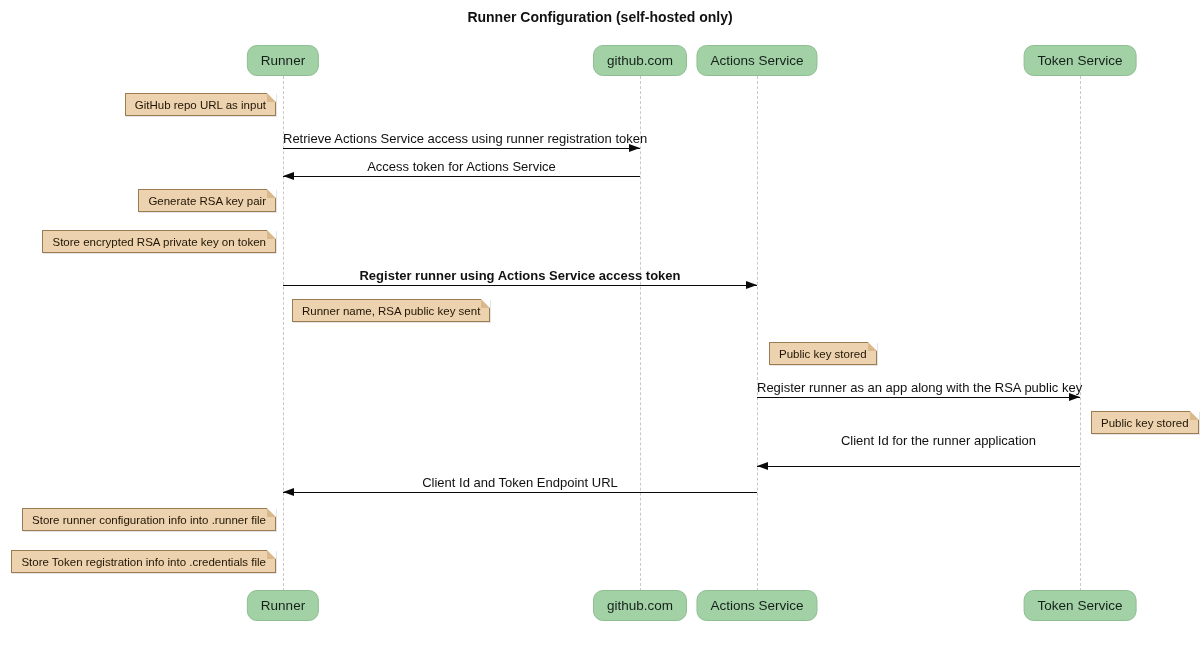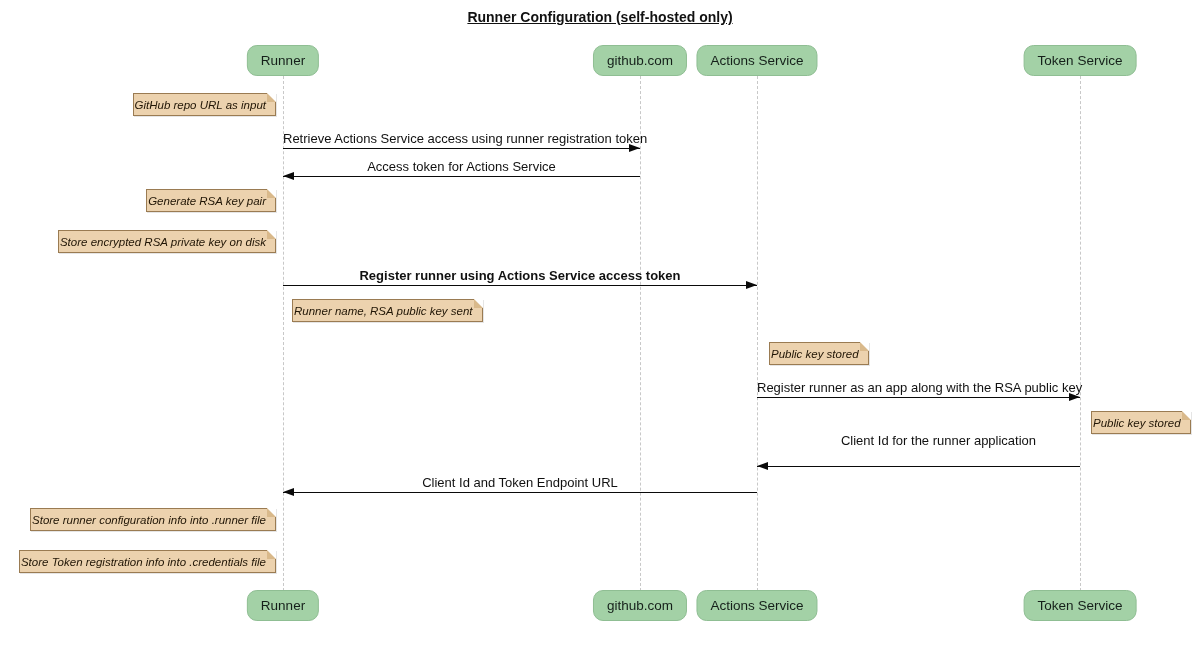--- a/index.html
+++ b/index.html
@@ -13,21 +13,21 @@
     --msg:#0A0A0A;
     --text:#111111;
   }
   html,body{margin:0;padding:0;background:var(--bg);}
   #canvas{
     position:relative;width:1200px;height:647px;background:var(--bg);
     font-family:"Liberation Sans", sans-serif;overflow:hidden;
   }
   .diagram-title{
     position:absolute;top:9px;left:0;width:100%;text-align:center;
-    font-size:14px;font-weight:bold;color:var(--text);text-decoration:underline;
+    font-size:14px;font-weight:bold;color:var(--text);
   }
   .participant{
     position:absolute;transform:translateX(-50%);
     height:29px;line-height:29px;padding:0 13px;
     background:var(--participant-fill);border:1px solid var(--participant-border);
     border-radius:10px;font-size:13.5px;color:#15201a;white-space:nowrap;
   }
   .lifeline{
     position:absolute;width:0;border-left:1px dashed var(--lifeline);
   }
@@ -35,23 +35,22 @@
   .msg-label{
     position:absolute;text-align:center;font-size:13px;color:var(--text);
     white-space:nowrap;
   }
   .msg-arrow{position:absolute;width:0;height:0;border-top:4.5px solid transparent;border-bottom:4.5px solid transparent;}
   .msg-arrow.right{border-left:11px solid var(--msg);}
   .msg-arrow.left{border-right:11px solid var(--msg);}
   .note{
     position:absolute;background:var(--note-fill);
     border:1px solid var(--note-border);
-    padding:5px 9px 4px 1px;font-size:11.5px;color:#201505;white-space:nowrap;
+    padding:5px 9px 4px 9px;font-size:11.5px;color:#201505;white-space:nowrap;
     box-shadow:1px 1px 0 rgba(0,0,0,0.10);
-    font-style:italic;
   }
   .note::before{
     content:"";position:absolute;top:-1px;right:-1px;width:0;height:0;
     border-top:9px solid var(--bg);
     border-left:9px solid var(--note-fold);
   }
 </style>
 </head>
 <body>
 
@@ -82,19 +81,19 @@
     <div class="msg-line" style="left: 757px; width: 323px; top: 397px;"></div>
     <div class="msg-arrow right" style="left: 1069px; top: 393px;"></div>
     <div class="msg-label" style="left: 757px; width: 323px; top: 433px; margin-left: 20px;">Client Id for the runner application</div>
     <div class="msg-line" style="left: 757px; width: 323px; top: 466px;"></div>
     <div class="msg-arrow left" style="left: 757px; top: 462px;"></div>
     <div class="msg-label" style="left: 283px; width: 474px; top: 475px;">Client Id and Token Endpoint URL</div>
     <div class="msg-line" style="left: 283px; width: 474px; top: 492px;"></div>
     <div class="msg-arrow left" style="left: 283px; top: 488px;"></div>
     <div class="note" style="top: 93px; right: 924px;">GitHub repo URL as input</div>
     <div class="note" style="top: 189px; right: 924px;">Generate RSA key pair</div>
-    <div class="note" style="top: 230px; right: 924px;">Store encrypted RSA private key on disk</div>
+    <div class="note" style="top: 230px; right: 924px;">Store encrypted RSA private key on token</div>
     <div class="note" style="top: 299px; left: 292px;">Runner name, RSA public key sent</div>
     <div class="note" style="top: 342px; left: 769px;">Public key stored</div>
     <div class="note" style="top: 411px; left: 1091px;">Public key stored</div>
     <div class="note" style="top: 508px; right: 924px;">Store runner configuration info into .runner file</div>
     <div class="note" style="top: 550px; right: 924px;">Store Token registration info into .credentials file</div>
   </div>
 
 </body></html>

